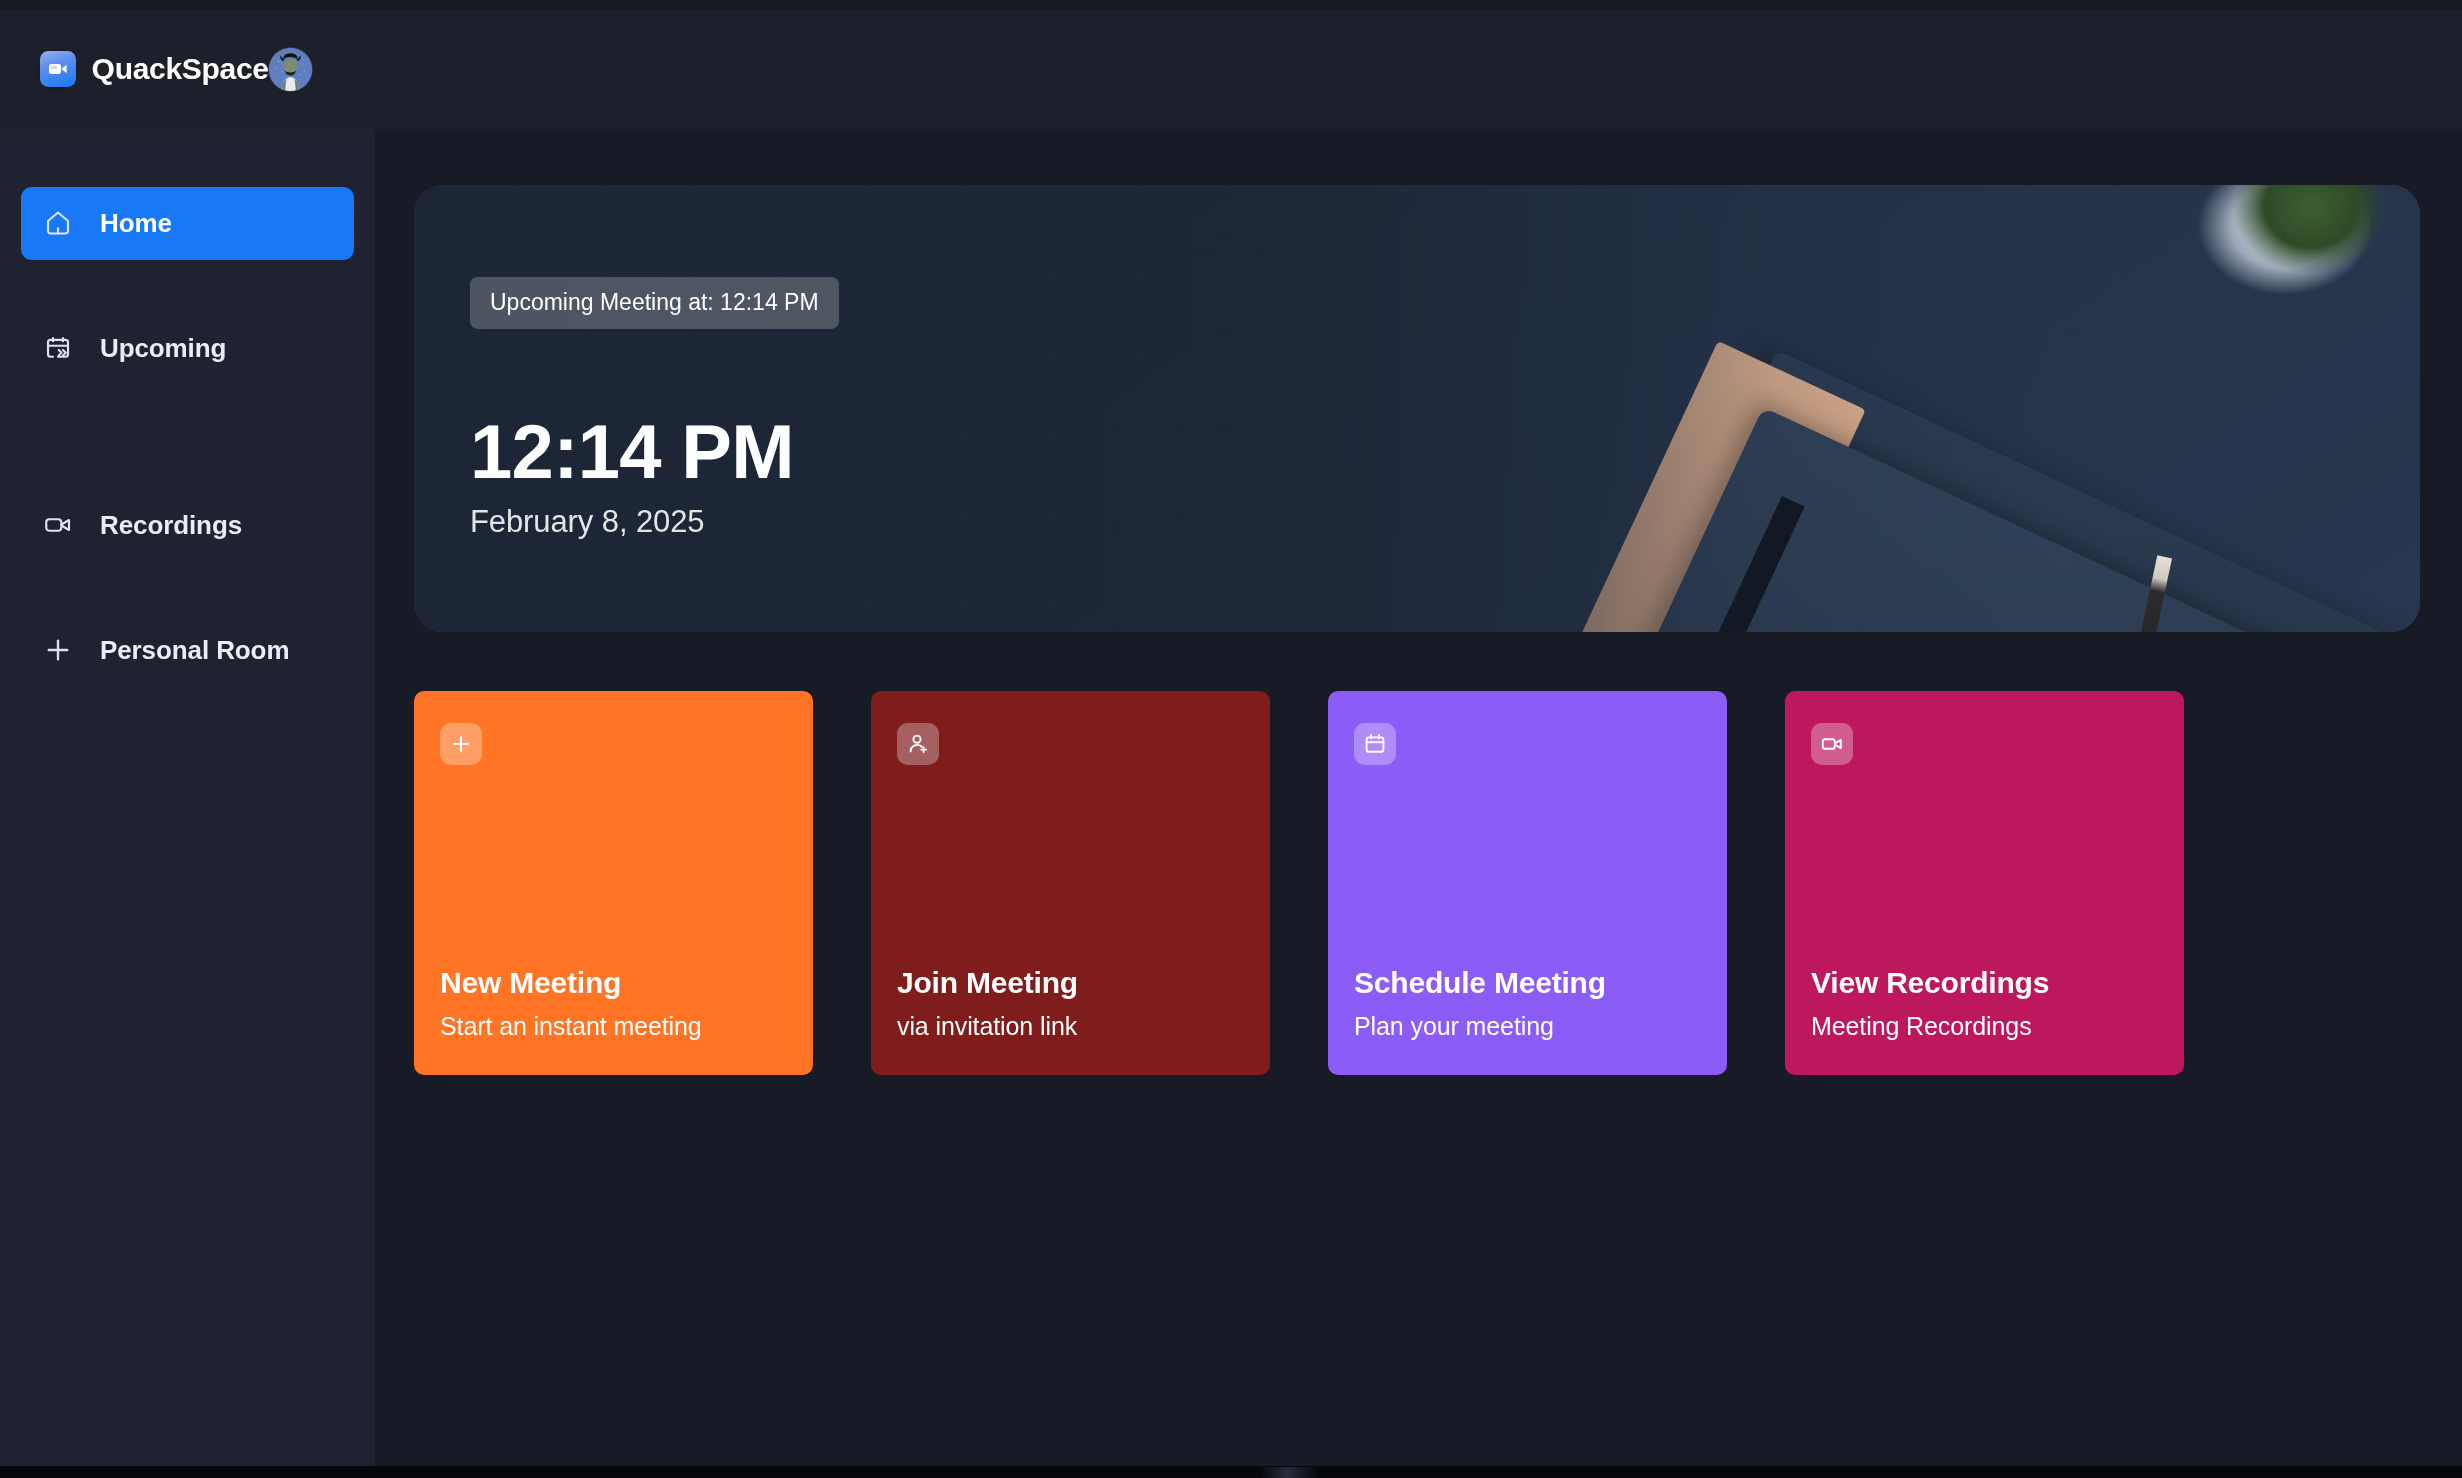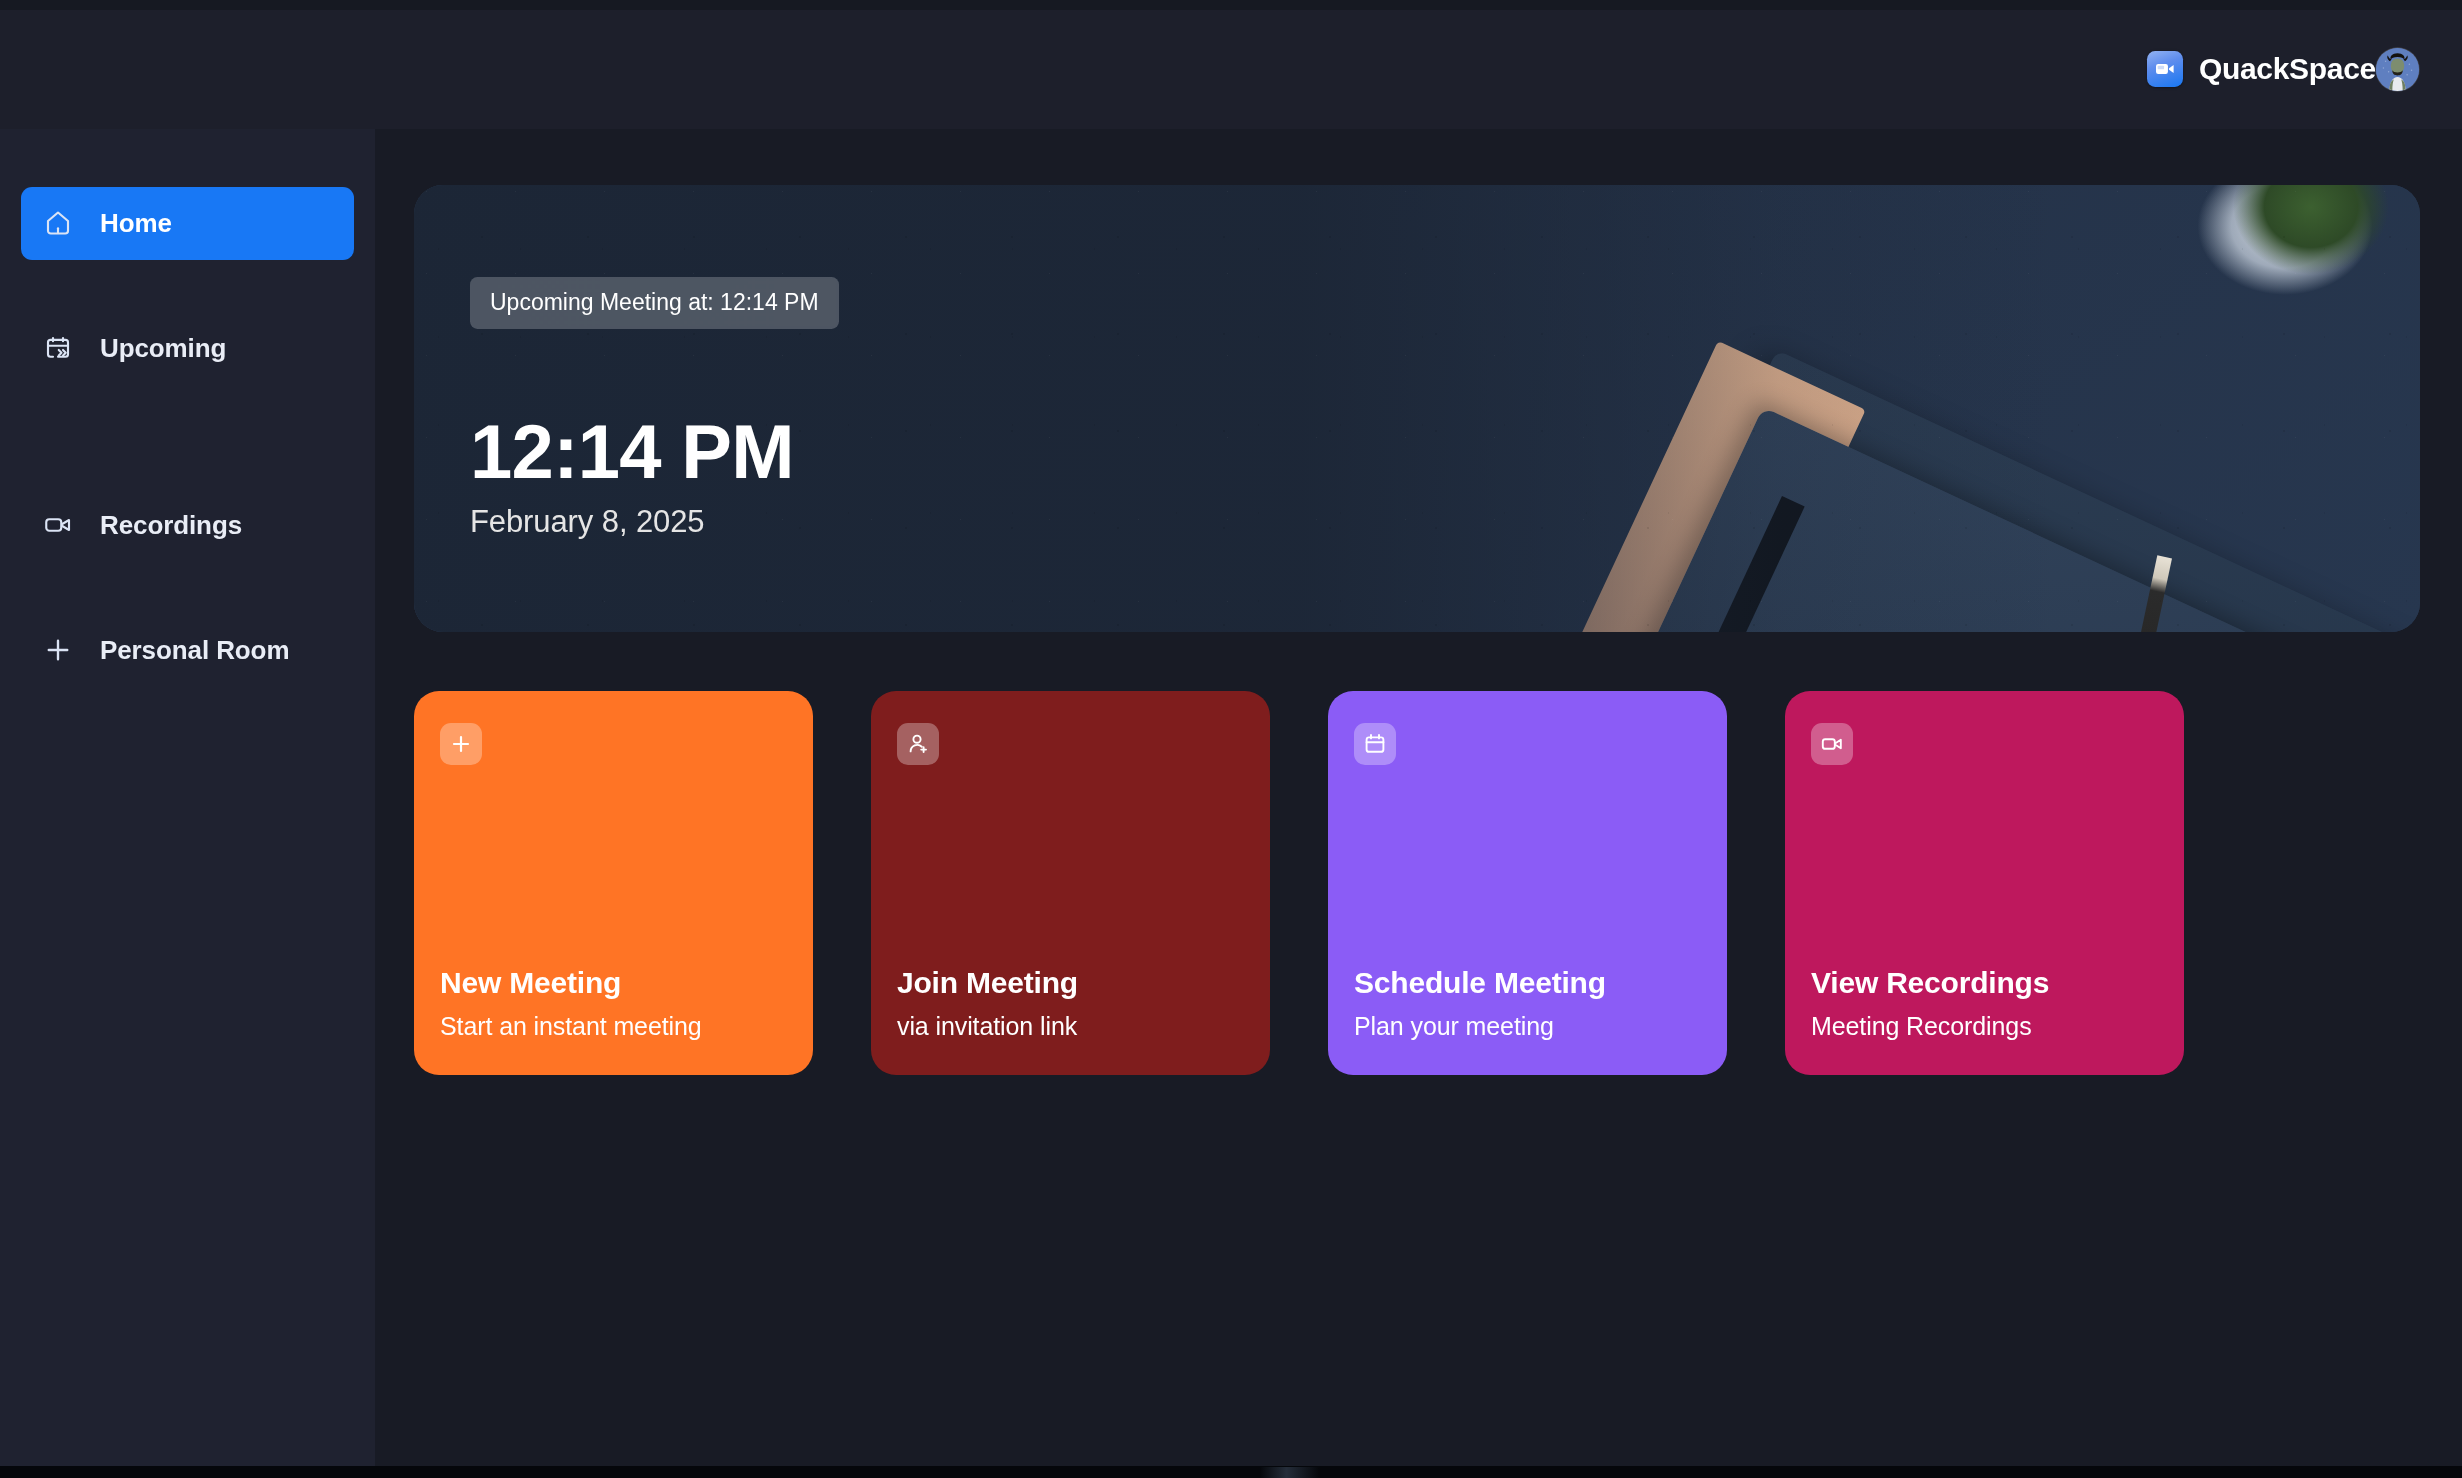--- a/index.html
+++ b/index.html
@@ -21,21 +21,21 @@
     background:linear-gradient(90deg, rgba(90,110,140,0) 0%, rgba(120,145,180,.28) 45%, rgba(90,110,140,0) 100%);
   }
 
   
   .app { position:absolute; top:9.6px; left:0; width:2462px; height:1456px; background:#1d1f2b; }
 
   
   .header {
     position:absolute; top:0; left:0; width:2462px; height:119px;
     background:#1d1f2b;
-    display:flex; align-items:center; justify-content:flex-end;
+    display:flex; align-items:center; justify-content:flex-start;
     padding:0 43px 0 40px;
   }
   .brand { display:flex; align-items:center; gap:15.6px; }
   .brand-logo {
     width:36px; height:36px; border-radius:8.2px;
     background:linear-gradient(160deg,#93b3f2 0%,#5f8ded 38%,#1877f2 100%);
     display:flex; align-items:center; justify-content:center;
     box-shadow:0 0.7px 2.2px rgba(0,0,0,.35);
   }
   .brand-name { color:#ffffff; font-size:30px; font-weight:bold; letter-spacing:-0.3px; }
@@ -122,21 +122,21 @@
     align-self:flex-start; background:rgba(255,255,255,.22);
     color:#ffffff; font-size:23px; border-radius:7.4px;
     padding:12.6px 20px; margin-bottom:83px; backdrop-filter:blur(1.5px);
   }
   .hero-time { color:#ffffff; font-size:76px; font-weight:bold; letter-spacing:-0.7px; line-height:1.05; }
   .hero-date { color:#e5e5e5; font-size:31px; margin-top:12px; letter-spacing:-0.1px; }
 
   
   .cards { display:flex; gap:58px; margin-top:59px; }
   .card {
-    position:relative; width:399px; height:384px; border-radius:25px;
+    position:relative; width:399px; height:384px; border-radius:10px;
     padding:32px 26px 34px 26px; display:flex; flex-direction:column;
     justify-content:space-between; color:#ffffff; cursor:pointer;
   }
   .card-icon {
     width:42px; height:42px; border-radius:11px;
     background:rgba(255,255,255,.30);
     display:flex; align-items:center; justify-content:center;
   }
   .card-text { display:flex; flex-direction:column; gap:12px; }
   .card-title { font-size:30px; font-weight:bold; letter-spacing:-0.2px; }

